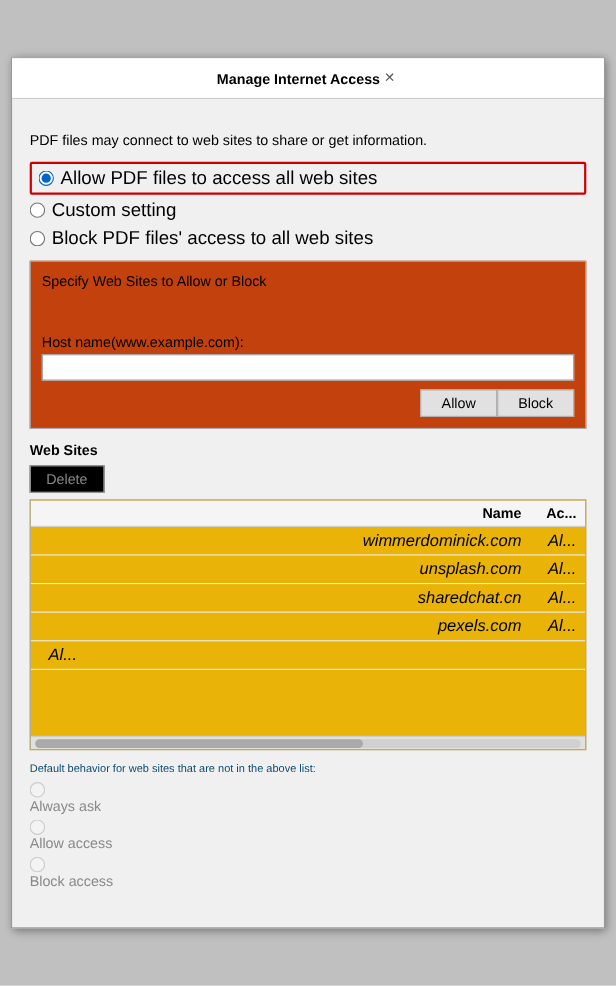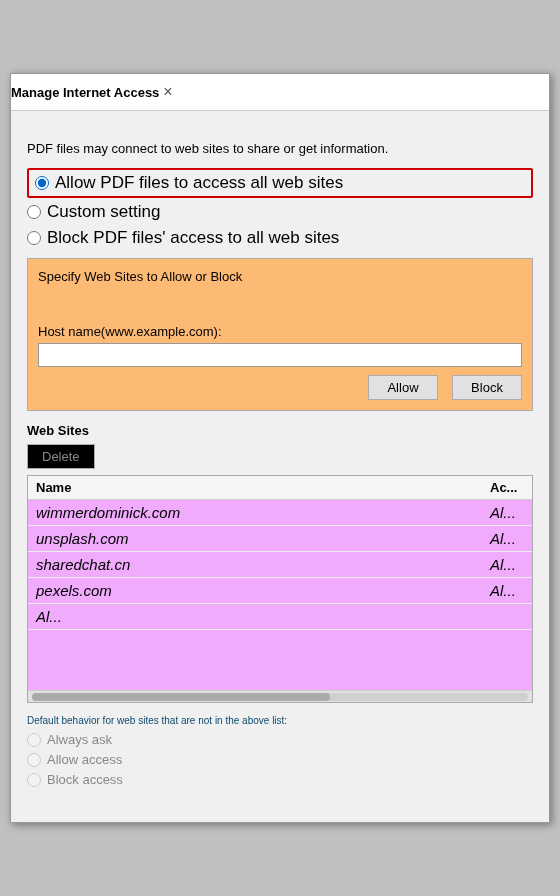--- a/index.html
+++ b/index.html
@@ -15,24 +15,24 @@
     }
     .dialog {
       background: #f0f0f0;
       border: 1px solid #999;
       width: 540px;
       box-shadow: 2px 2px 8px rgba(0,0,0,0.4);
     }
     .title-bar {
       background: #fff;
       border-bottom: 1px solid #ccc;
-      padding: 10px 0;
+      padding: 10px 12px;
       display: flex;
       align-items: center;
-      justify-content: flex-start;
+      justify-content: center;
     }
     .title-bar-text {
       font-size: 13px;
       font-weight: 600;
       color: #000;
     }
     .close-btn {
       background: none;
       border: none;
       font-size: 16px;
@@ -67,21 +67,21 @@
       color: #000;
     }
     .radio-option.selected {
       border: 2px solid #cc0000;
       padding: 3px 6px;
       border-radius: 2px;
       margin-bottom: 4px;
     }
     .specify-section {
       border: 1px solid #aaa;
-      background: #fdba74;
+      background: #c2410c;
       margin-top: 10px;
       padding: 10px;
     }
     .specify-title {
       font-size: 13px;
       color: #000;
       margin-bottom: 8px;
     }
     .host-label {
       font-size: 13px;
@@ -95,21 +95,21 @@
       border: 1px solid #999;
       background: #fff;
       padding: 2px 4px;
       font-size: 13px;
       outline: none;
     }
     .allow-block-row {
       display: flex;
       justify-content: flex-end;
       margin-top: 8px;
-      gap: 14px;
+      gap: 0;
       align-items: flex-end;
     }
     .btn {
       background: #e1e1e1;
       border: 1px solid #adadad;
       padding: 4px 18px;
       font-size: 13px;
       cursor: pointer;
       min-width: 70px;
       text-align: center;
@@ -136,22 +136,23 @@
       background: #000000;
       border: 1px solid #adadad;
       padding: 4px 14px;
       font-size: 13px;
       cursor: pointer;
       margin-bottom: 6px;
       color: #888;
     }
     .table-container {
       border: 1px solid #aaa;
-      background: #f0abfc;
+      background: #eab308;
       overflow: hidden;
+      text-align: right;
     }
     .table-header {
       display: flex;
       background: #f5f5f5;
       border-bottom: 1px solid #ccc;
     }
     .th {
       font-size: 13px;
       font-weight: 600;
       padding: 4px 8px;
@@ -202,22 +203,23 @@
     .default-behavior-section {
       margin-top: 12px;
     }
     .default-behavior-title {
       font-size: 10px;
       color: #0c4a6e;
       margin-bottom: 6px;
     }
     .radio-disabled {
       display: flex;
-      align-items: center;
+      align-items: flex-start;
       margin-bottom: 5px;
+      flex-direction: column;
     }
     .radio-disabled input[type="radio"] {
       margin-right: 6px;
       width: 14px;
       height: 14px;
       cursor: default;
     }
     .radio-disabled-label {
       font-size: 13px;
       color: #888;

